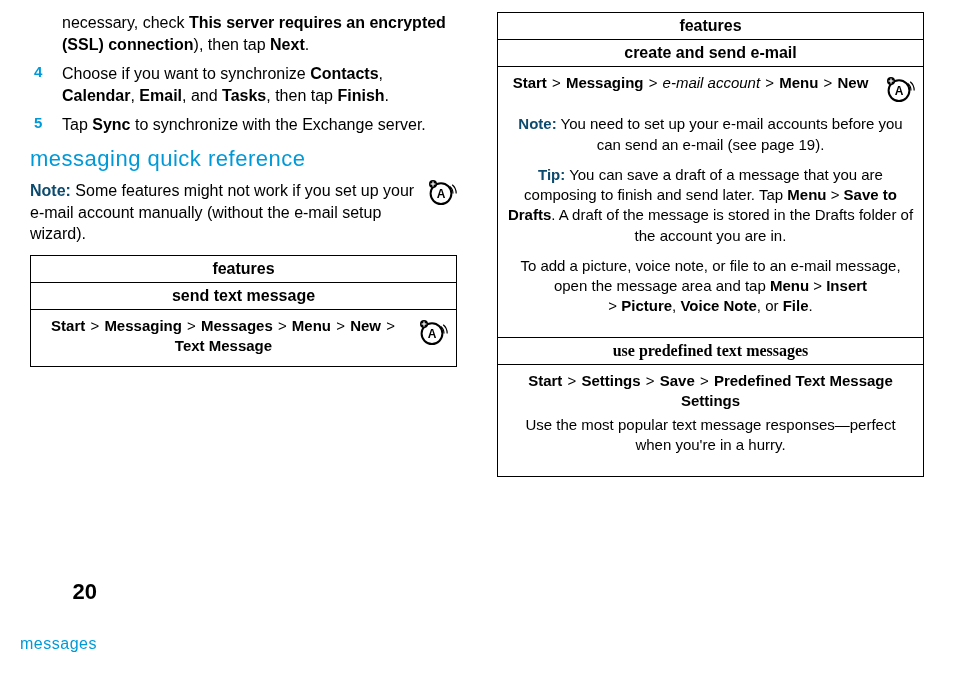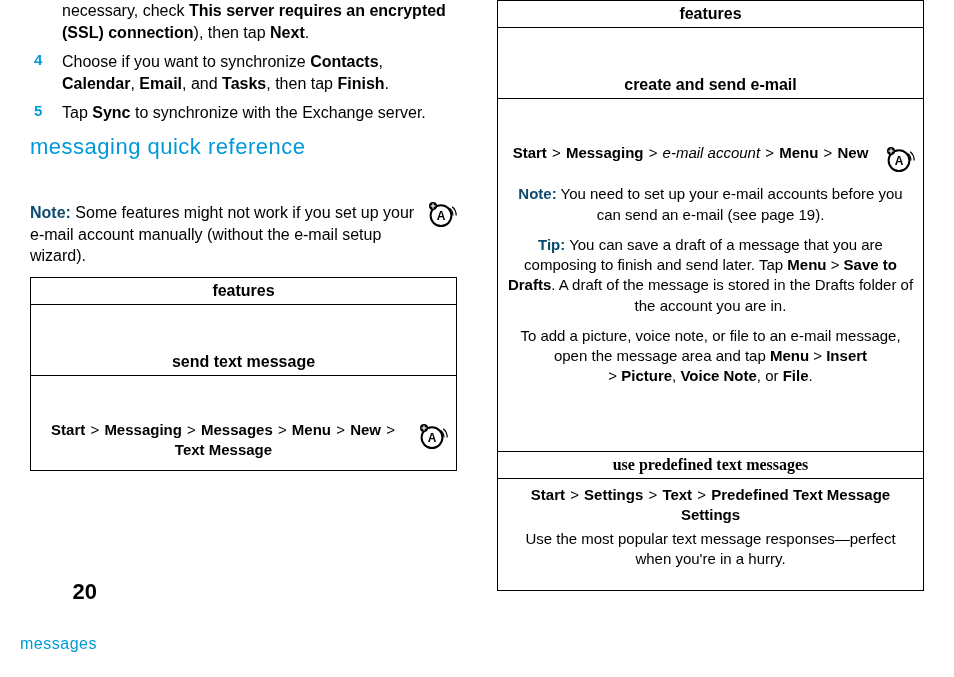--- a/index.html
+++ b/index.html
@@ -9,21 +9,21 @@
     font-size: 16px;
     color: #000;
     width: 954px;
     height: 677px;
     box-sizing: border-box;
     position: relative;
   }
   .page {
     display: flex;
     flex-direction: row;
-    padding: 0 30px;
+    padding: 12px 30px;
     gap: 40px;
     box-sizing: border-box;
   }
   .col {
     flex: 1;
     min-width: 0;
   }
   .col-left {
     padding-top: 0;
   }
@@ -69,41 +69,39 @@
     margin: 4px 0 10px 0;
   }
   .icon-wrap {
     display: inline-block;
     vertical-align: middle;
   }
   .flex-row {
     display: flex;
     align-items: flex-start;
     gap: 8px;
-    margin-top: 38px;
   }
   .flex-row .grow {
     flex: 1;
   }
   .feature-table {
     border: 1.5px solid #000;
     width: 100%;
     box-sizing: border-box;
     text-align: center;
   }
   .feature-table .hdr {
     border-bottom: 1.5px solid #000;
     padding: 4px 8px;
     font-weight: bold;
   }
   .feature-table .sub {
     border-bottom: 1px solid #000;
     padding: 4px 8px;
     font-weight: bold;
-    margin-top: 44px;
   }
   .feature-table .cell {
     padding: 6px 8px 10px 8px;
     font-size: 15px;
     line-height: 1.35;
   }
   .feature-table .cell + .sub {
     border-top: 1px solid #000;
     font-family: Liberation Serif, serif;
   }
@@ -259,21 +257,21 @@
         </div>
       </div>
 
       <div class="sub">use predefined text messages</div>
       <div class="cell">
         <div>
           <span class="condensed">Start</span>
           <span class="gt">&gt;</span>
           <span class="condensed">Settings</span>
           <span class="gt">&gt;</span>
-          <span class="condensed">Text</span>
+          <span class="condensed">Save</span>
           <span class="gt">&gt;</span>
           <span class="condensed">Predefined Text Message Settings</span>
         </div>
         <div class="para">Use the most popular text message responses—perfect when you're in a hurry.</div>
       </div>
     </div>
   </div>
 </div>
 
 <div class="footer">

